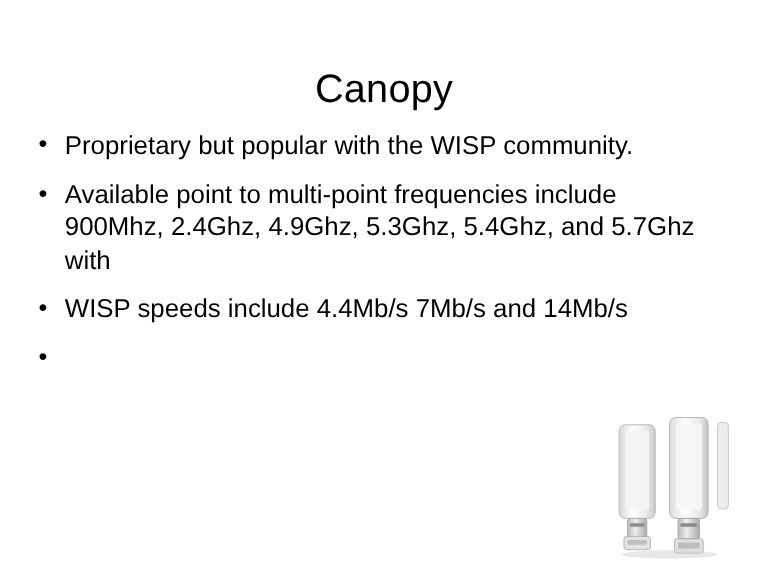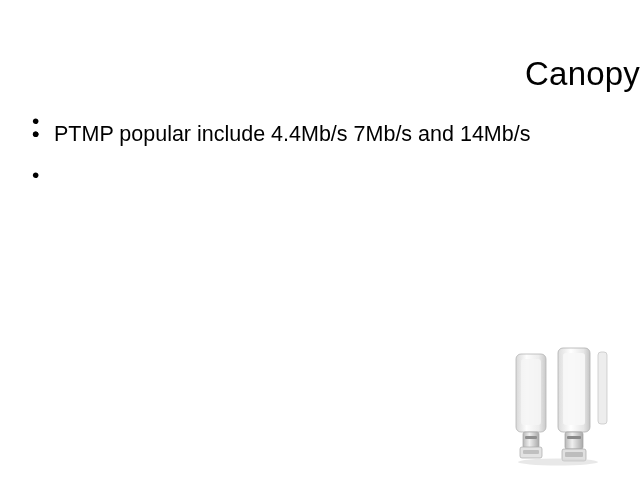--- a/index.html
+++ b/index.html
@@ -18,21 +18,21 @@
     position: relative;
     width: 640px;
     height: 480px;
     box-sizing: border-box;
   }
   .slide-title {
     position: absolute;
     top: 34px;
     left: 0;
     width: 640px;
-    text-align: right;
+    text-align: center;
     font-size: 33px;
     font-weight: normal;
     letter-spacing: 0.2px;
     line-height: 1.1;
   }
   .bullet-list {
     position: absolute;
     top: 108px;
     left: 26px;
     width: 560px;
@@ -71,27 +71,29 @@
 </head>
 <body>
 
 <div class="slide">
 
   <h1 class="slide-title">Canopy</h1>
 
   <ul class="bullet-list">
     <li class="bullet-item">
       <span class="dot">•</span>
+      <span>Proprietary but popular with the WISP community.</span>
     </li>
     <li class="bullet-item">
       <span class="dot">•</span>
+      <span>Available point to multi-point frequencies include 900Mhz, 2.4Ghz, 4.9Ghz, 5.3Ghz, 5.4Ghz, and 5.7Ghz with</span>
     </li>
     <li class="bullet-item">
       <span class="dot">•</span>
-      <span>PTMP popular include 4.4Mb/s 7Mb/s and 14Mb/s</span>
+      <span>WISP speeds include 4.4Mb/s 7Mb/s and 14Mb/s</span>
     </li>
     <li class="bullet-item">
       <span class="dot">•</span>
     </li>
   </ul>
 
   <div class="photo">
     <svg width="122" height="120" viewBox="0 0 122 120" xmlns="http://www.w3.org/2000/svg" aria-hidden="true">
       <defs>
         <linearGradient id="bodyGrad" x1="0" y1="0" x2="1" y2="0">

